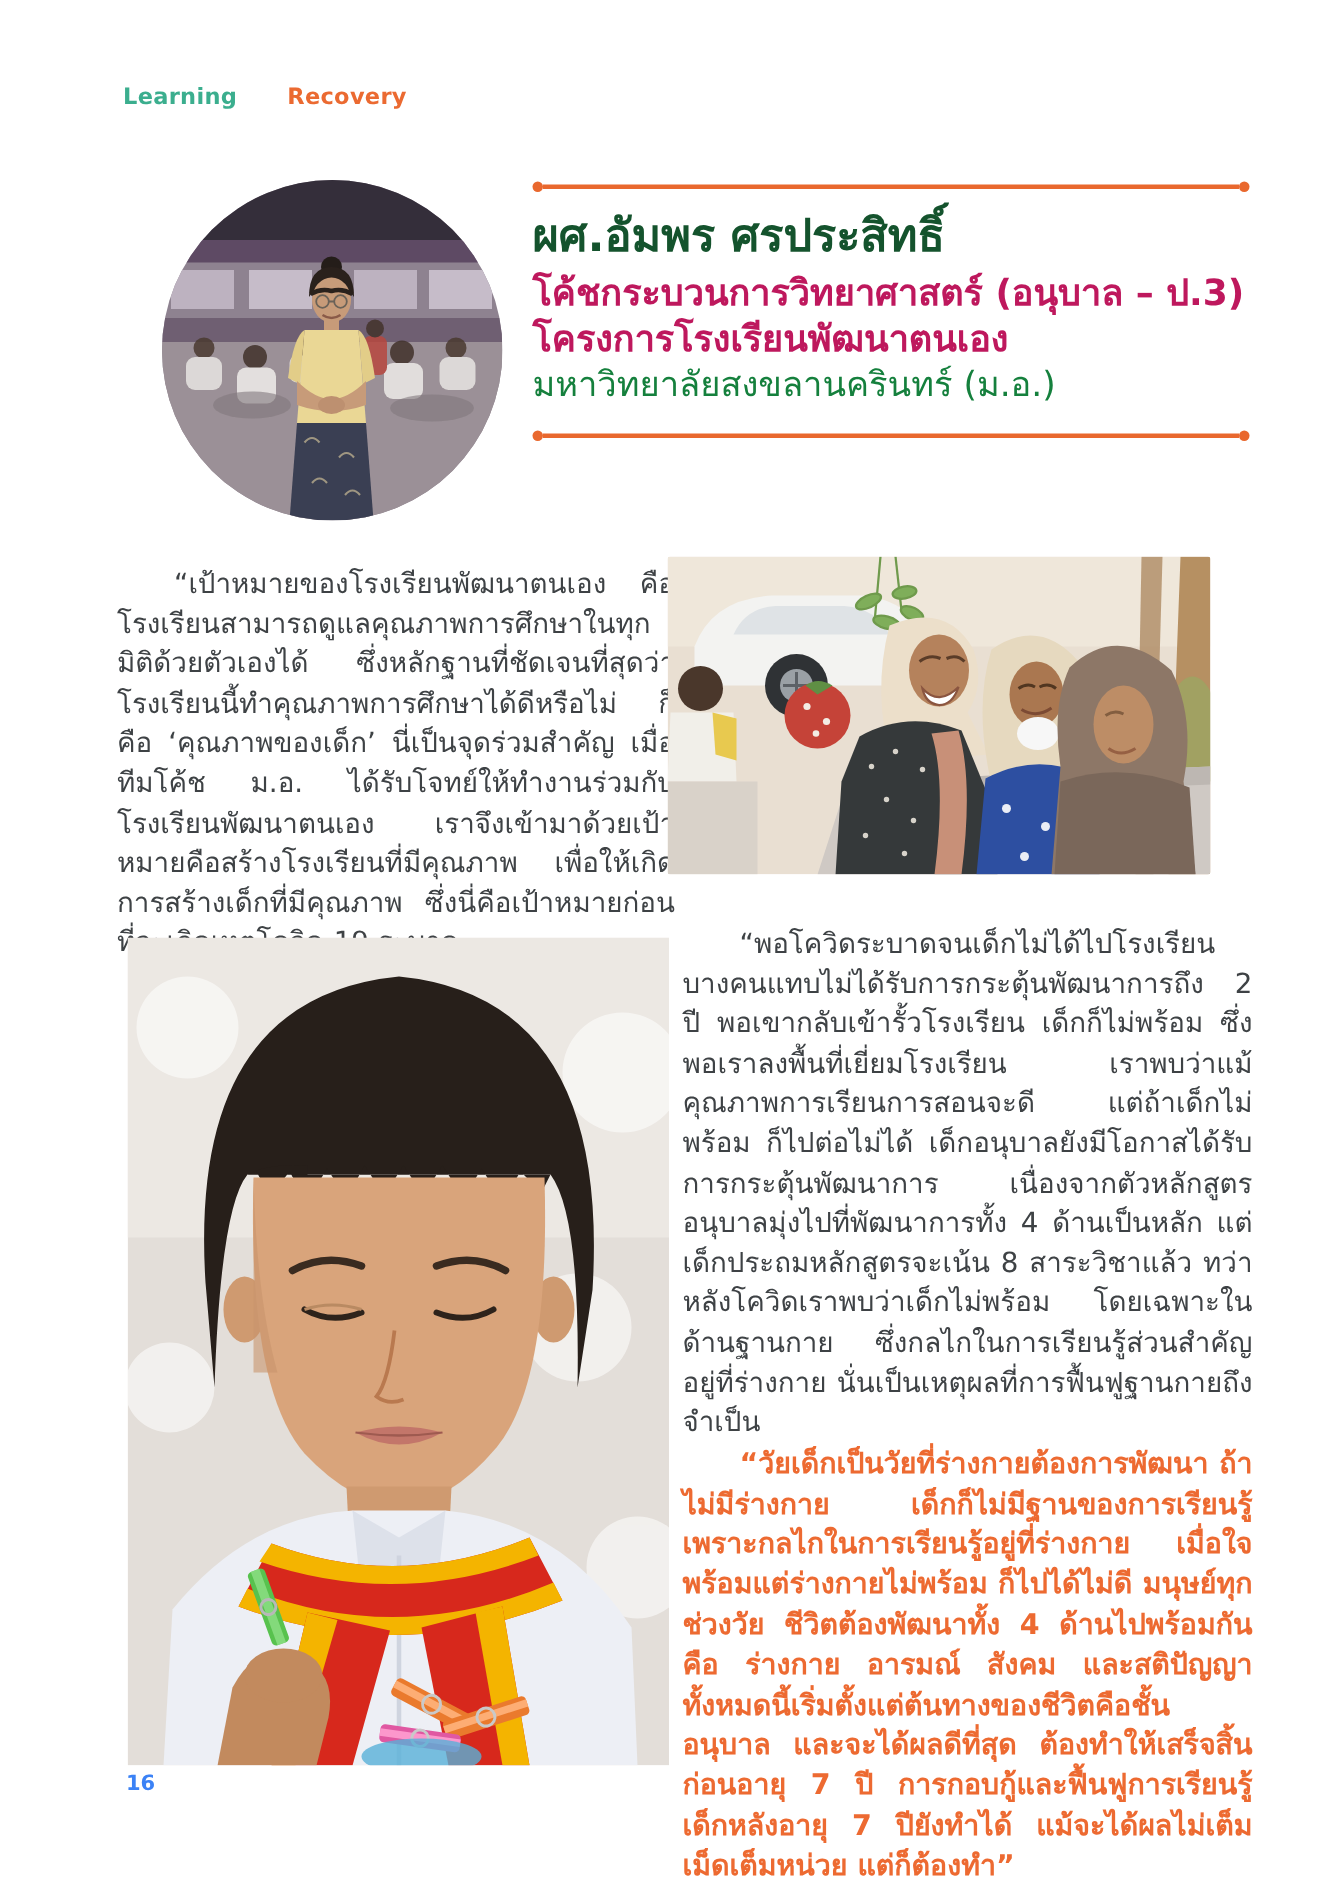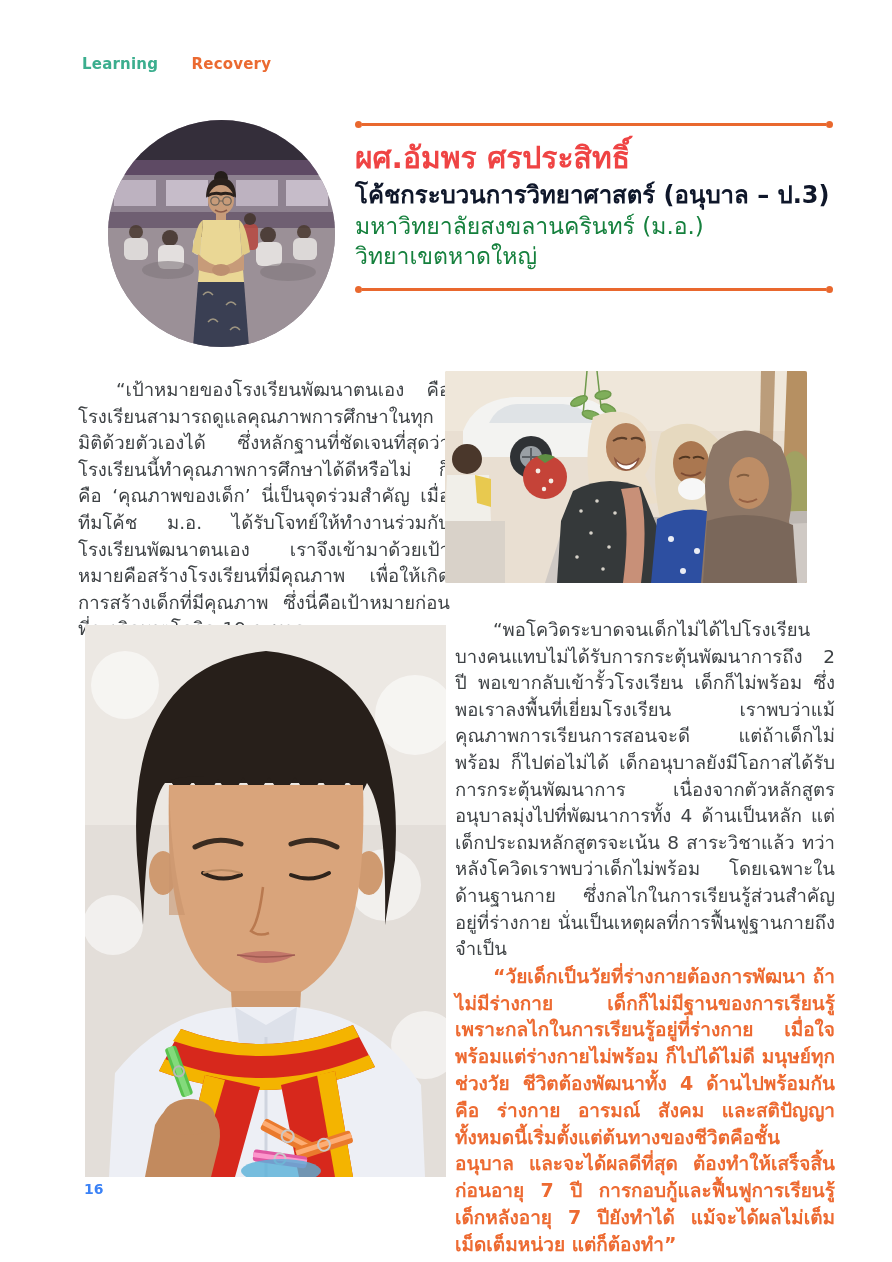--- a/index.html
+++ b/index.html
@@ -10,22 +10,22 @@
   .header-tag{position:absolute;left:82px;top:55px;font-size:15px;font-weight:bold;letter-spacing:.2px;}
   .header-tag .teal{color:#3BAE8E;text-align:center;}
   .header-tag .orange{color:#EB6A31;margin-left:4px;padding-left:24px;}
 
   .portrait{position:absolute;left:108px;top:120px;width:227px;height:227px;border-radius:50%;overflow:hidden;}
 
   .profile-info{position:absolute;left:355px;top:121px;width:478px;}
   .divider{display:flex;align-items:center;height:7px;}
   .divider .dot{width:7px;height:7px;border-radius:50%;background:#E9682E;}
   .divider .line{flex:1;height:3px;background:#E9682E;}
-  .coach-name{margin:11px 0 3px;font-size:30px;line-height:38px;color:#ef4444;font-weight:bold;}
-  .role{margin:0;font-size:24px;line-height:31px;color:#0f172a;font-weight:bold;}
+  .coach-name{margin:11px 0 3px;font-size:30px;line-height:38px;color:#14532d;font-weight:bold;}
+  .role{margin:0;font-size:24px;line-height:31px;color:#be185d;font-weight:bold;}
   .org{margin:0;font-size:23px;line-height:30px;color:#15803d;font-weight:normal;}
   .divider.bottom{margin-top:15px;}
 
   .para{font-size:18.5px;line-height:26.6px;color:#3E4245;text-align:justify;text-indent:38px;margin:0;}
   .para1{position:absolute;left:78px;top:377px;width:372px;}
 
   .photo-women{position:absolute;left:445px;top:371px;width:362px;height:212px;overflow:hidden;border-radius:2px;}
   .photo-boy{position:absolute;left:85px;top:625px;width:361px;height:552px;overflow:hidden;}
 
   .right-col{position:absolute;left:455px;top:617px;width:380px;}
@@ -98,22 +98,22 @@
   </div>
 
   <div class="profile-info">
     <div class="divider top">
       <i class="dot"></i>
         <i class="line"></i>
         <i class="dot"></i>
     </div>
     <h1 class="coach-name">ผศ.อัมพร  ศรประสิทธิ์</h1>
     <p class="role">โค้ชกระบวนการวิทยาศาสตร์ (อนุบาล – ป.3)</p>
+    <p class="role">โครงการโรงเรียนพัฒนาตนเอง</p>
     <p class="org">มหาวิทยาลัยสงขลานครินทร์ (ม.อ.)</p>
-    <p class="org">วิทยาเขตหาดใหญ่</p>
     <div class="divider bottom">
       <i class="dot"></i>
         <i class="line"></i>
         <i class="dot"></i>
     </div>
   </div>
 
   <p class="para para1">“เป้าหมายของโรงเรียนพัฒนาตนเอง  คือโรงเรียนสามารถดูแลคุณภาพการศึกษาในทุกมิติด้วยตัวเองได้ ซึ่งหลักฐานที่ชัดเจนที่สุดว่าโรงเรียนนี้ทำคุณภาพการศึกษาได้ดีหรือไม่  ก็คือ ‘คุณภาพของเด็ก’  นี่เป็นจุดร่วมสำคัญ  เมื่อทีมโค้ช ม.อ. ได้รับโจทย์ให้ทำงานร่วมกับโรงเรียนพัฒนาตนเอง  เราจึงเข้ามาด้วยเป้าหมายคือสร้างโรงเรียนที่มีคุณภาพ  เพื่อให้เกิดการสร้างเด็กที่มีคุณภาพ ซึ่งนี่คือเป้าหมายก่อนที่จะเกิดเหตุโควิด-19 ระบาด</p>
 
   <div class="photo-women">

